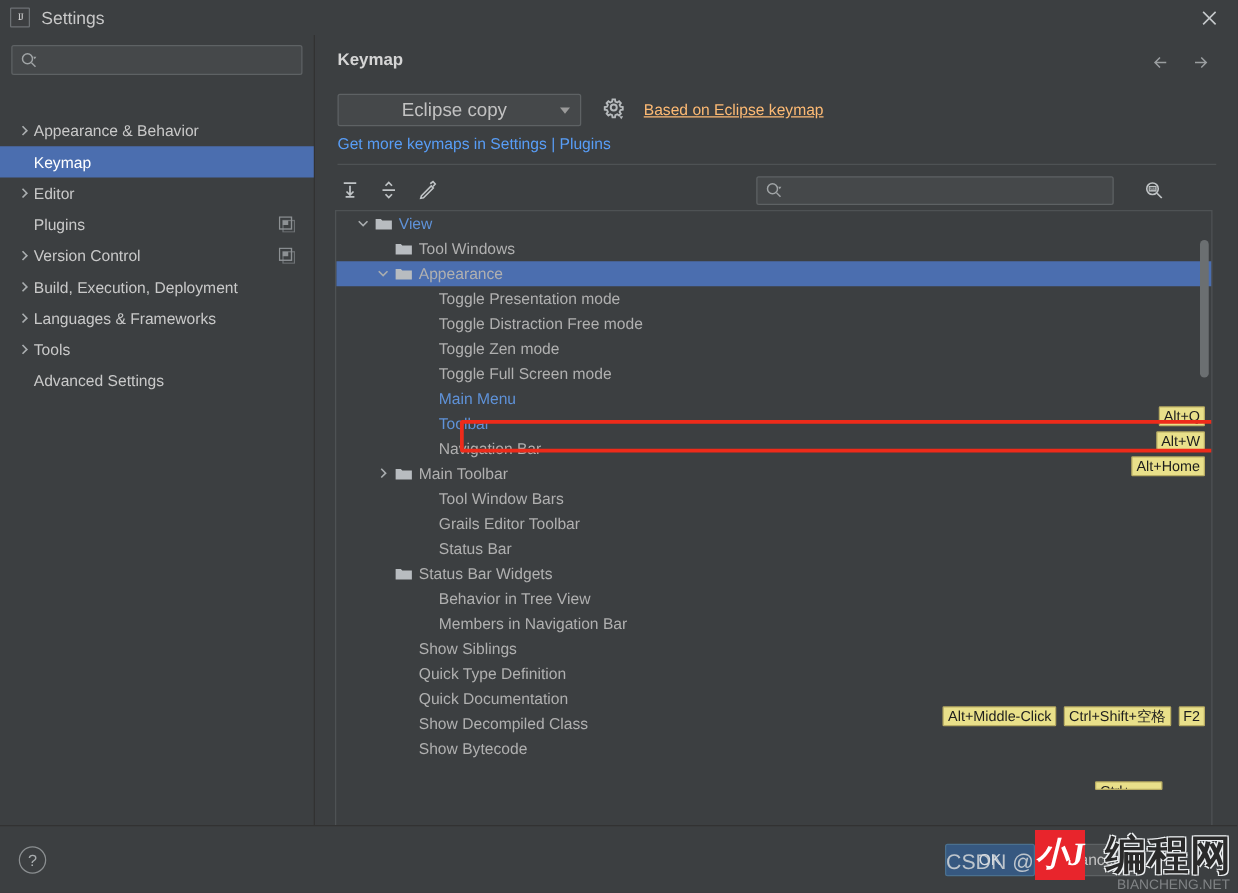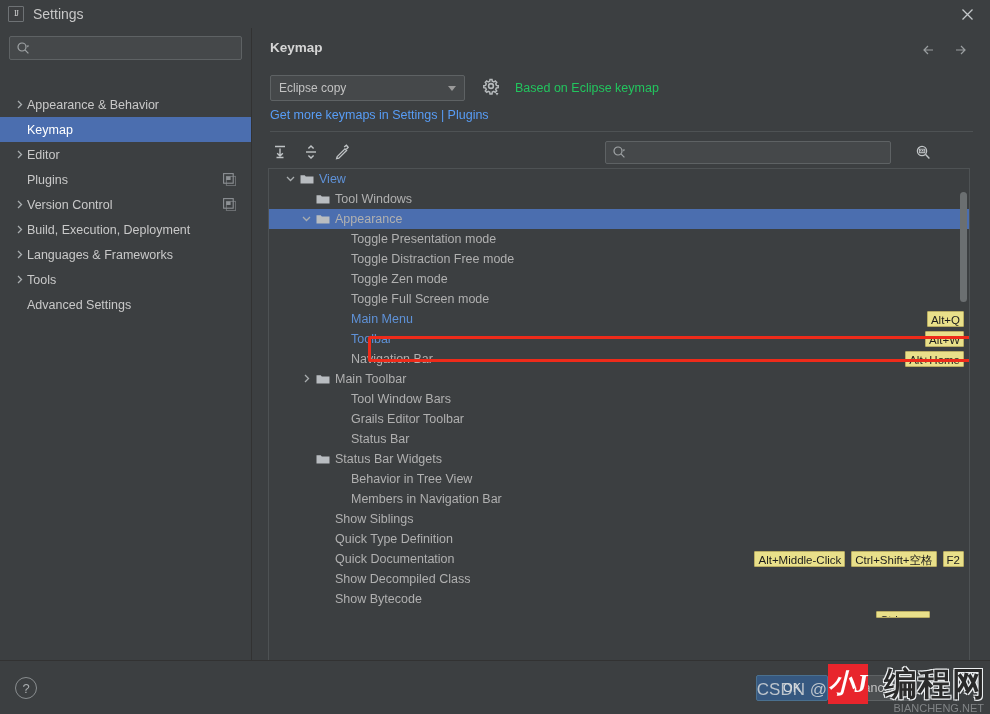--- a/index.html
+++ b/index.html
@@ -87,32 +87,32 @@
   .nav-arrows {
     position: absolute; right: 18px; top: 12px; display: flex; gap: 12px;
   }
   .nav-arrows .arrow { width: 20px; height: 20px; cursor: pointer; }
 
   .keymap-select {
     position: absolute; left: 17px; top: 47px; width: 195px; height: 26px;
     background: #45484a; border: 1px solid #5e6264; border-radius: 2px;
     display: flex; align-items: center; padding: 0 8px; cursor: pointer;
   }
-  .keymap-select .sel-label { font-size: 12px; color: #c2c2c2; flex: 1; }
+  .keymap-select .sel-label { font-size: 15px; color: #c2c2c2; flex: 1; text-align: center; }
   .keymap-select .caret {
     width: 0; height: 0; border-left: 4.5px solid transparent;
     border-right: 4.5px solid transparent; border-top: 5px solid #9a9a9a;
   }
   .gear-btn {
     position: absolute; left: 228px; top: 49px; width: 22px; height: 22px;
     cursor: pointer;
   }
   .based-on {
     position: absolute; left: 262px; top: 53px;
-    font-size: 12.5px; color: #22c55e;
+    font-size: 12.5px; color: #fdba74; text-decoration: underline;
   }
   .keymap-link {
     position: absolute; left: 17px; top: 80px;
     font-size: 12.5px; color: #589df6; cursor: pointer;
   }
 
   .divider {
     position: absolute; left: 17px; right: 17px; top: 103px;
     height: 1px; background: #4e5254;
   }
@@ -149,21 +149,21 @@
     white-space: nowrap; cursor: default;
   }
   .row.selected { background: #4b6eaf; }
   .row .twisty { width: 13px; height: 13px; flex: none; margin-right: 2px; }
   .row .folder { width: 14px; height: 12px; flex: none; margin-right: 5px; }
   .row .rlabel { font-size: 12.5px; color: #c2c2c2; }
   .row.selected .rlabel { color: #ffffff; }
   .row .rlabel.link { color: #5f92d8; }
   .row .rlabel.dim { color: #b0b0b0; }
   .shortcuts {
-    position: absolute; right: 7px; top: 2px; display: flex; gap: 6px;
+    position: absolute; right: 7px; top: 16px; display: flex; gap: 6px;
     align-items: center;
     padding-left: 16px;
   }
   .kbd {
     display: inline-block; padding: 0 3px; height: 16px; line-height: 16px;
     background: #e9e08a; color: #1d1d1d; font-size: 11.5px;
     border: 1px solid #b9ad63; border-radius: 1px;
     font-family: "Liberation Sans", sans-serif;
   }
   .kbd.clipped { height: 7px; overflow: hidden; line-height: 16px; }

